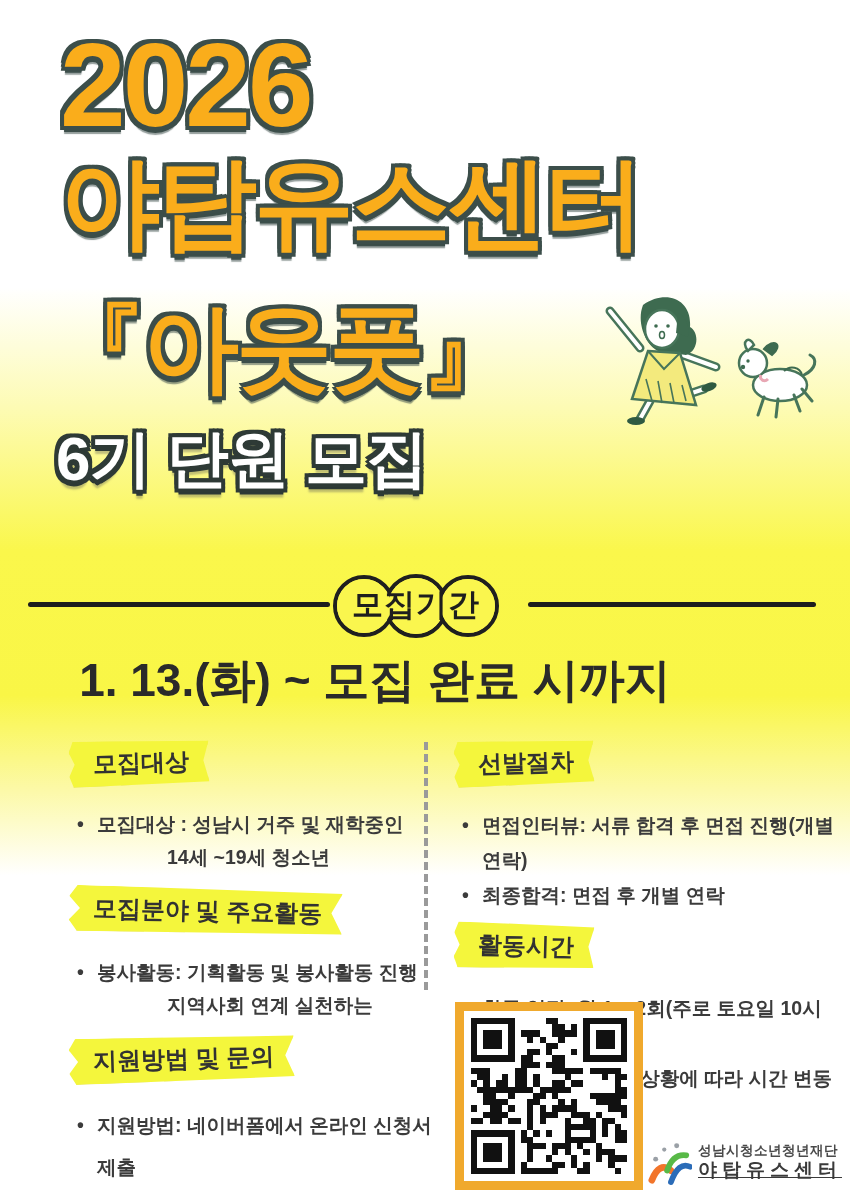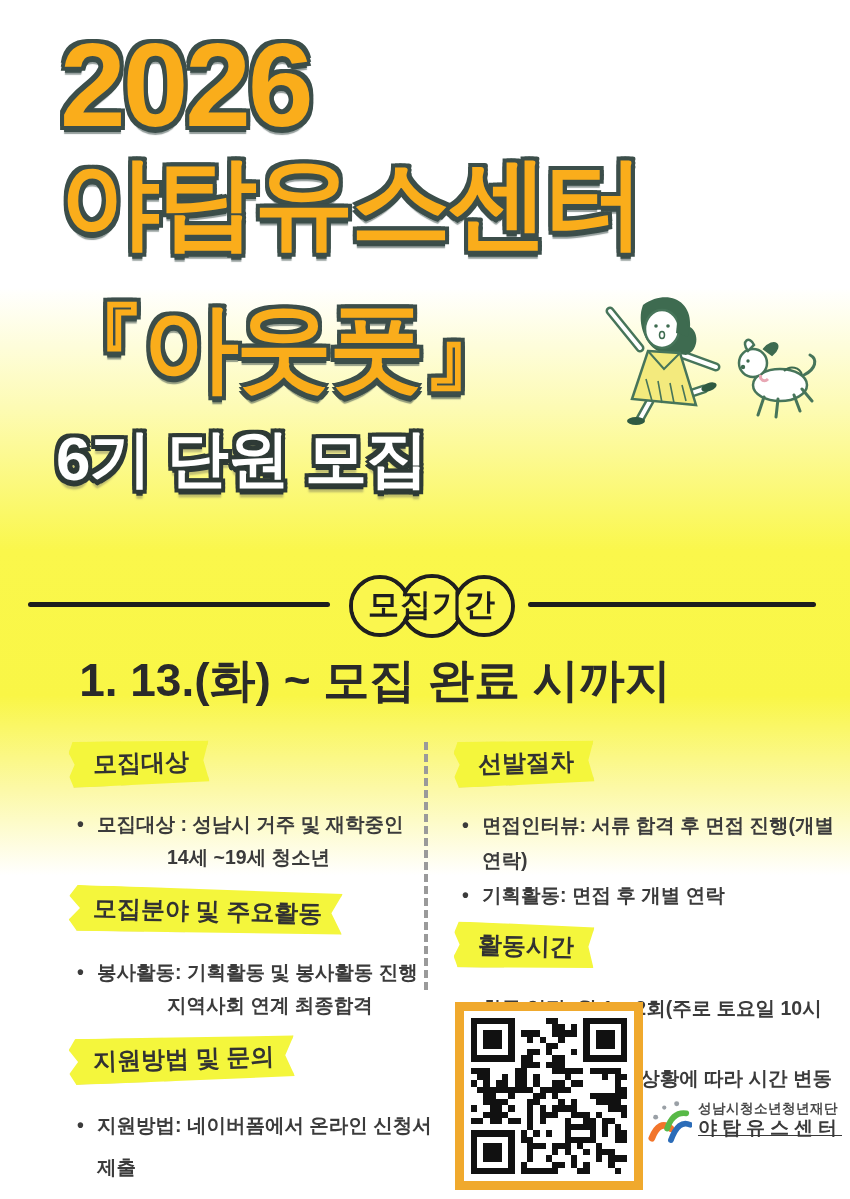--- a/index.html
+++ b/index.html
@@ -41,21 +41,21 @@
   }
   .t-year   {left:60px; top:26px;  font-size:118px;}
   .t-org    {left:60px; top:152px; font-size:100px;}
   .t-team   {left:50px; top:300px; font-size:96px;}
   .t-recruit{left:56px; top:428px; font-size:62px; letter-spacing:-1px;}
 
   
   .period-line{position:absolute; top:602px; height:5px; background:#1d1d1d; border-radius:3px;}
   .period-line.left {left:28px;  width:302px;}
   .period-line.right{left:528px; width:288px;}
-  .badge-wrap{position:absolute; left:340px; top:572px; width:184px; height:68px;}
+  .badge-wrap{position:absolute; left:324px; top:572px; width:184px; height:68px;}
   .badge-wrap svg{position:absolute; inset:0;}
   .badge-label{
     position:absolute; inset:0;
     display:flex; align-items:center; justify-content:center;
     font-size:31px; font-weight:900; color:#1E1E1E; letter-spacing:1px;
     padding-bottom:2px;
   }
   .period-date{
     position:absolute; left:0; top:650px; width:750px;
     text-align:center;
@@ -104,21 +104,21 @@
     position:absolute; left:455px; top:1002px;
     width:156px; height:156px;
     background:#ffffff;
     border:9px solid #F0A92D;
     padding:7px;
   }
   .qr-box svg{width:100%; height:100%; display:block;}
 
   
   .footer-logo{
-    position:absolute; left:648px; top:1092px; width:200px; height:56px;
+    position:absolute; left:648px; top:1134px; width:200px; height:56px;
     display:flex; align-items:center; gap:6px;
   }
   .logo-mark{flex:0 0 44px; height:50px;}
   .logo-text{display:flex; flex-direction:column; line-height:1.15;}
   .logo-text .small{font-size:13.5px; font-weight:700; color:#4a4a4a; letter-spacing:0.5px;}
   .logo-text .large{font-size:19px; font-weight:800; color:#3a3a3a; letter-spacing:5px;text-decoration:underline;}
 
   
   .illu{position:absolute; left:588px; top:293px; width:235px; height:132px;}
 </style>
@@ -203,35 +203,35 @@
   <div class="col col-left">
     <div><span class="tape">모집대상</span></div>
     <ul class="bullets">
       <li>모집대상 :  성남시 거주 및 재학중인</li>
       <li class="sub">14세 ~19세 청소년</li>
     </ul>
 
     <div><span class="tape alt">모집분야 및 주요활동</span></div>
     <ul class="bullets">
       <li>봉사활동: 기획활동 및 봉사활동 진행</li>
-      <li class="sub">지역사회 연계 최종합격</li>
+      <li class="sub">지역사회 연계 실천하는</li>
     </ul>
 
     <div><span class="tape">지원방법 및 문의</span></div>
     <ul class="bullets loose">
       <li>지원방법: 네이버폼에서 온라인 신청서 제출</li>
 
     </ul>
   </div>
 
   <div class="col col-right">
     <div><span class="tape">선발절차</span></div>
     <ul class="bullets" style="margin-bottom:10px;">
       <li>면접인터뷰: 서류 합격 후 면접 진행(개별 연락)</li>
-      <li>기획활동: 면접 후 개별 연락</li>
+      <li>최종합격: 면접 후 개별 연락</li>
     </ul>
 
     <div><span class="tape alt">활동시간</span></div>
     <ul class="bullets">
       <li>활동 일정: 월 1 ~ 2회(주로 토요일 10시부터)</li>
       <li>센터 행사 및 운영 상황에 따라 시간 변동 가능</li>
     </ul>
   </div>
 
   <div class="qr-box">

